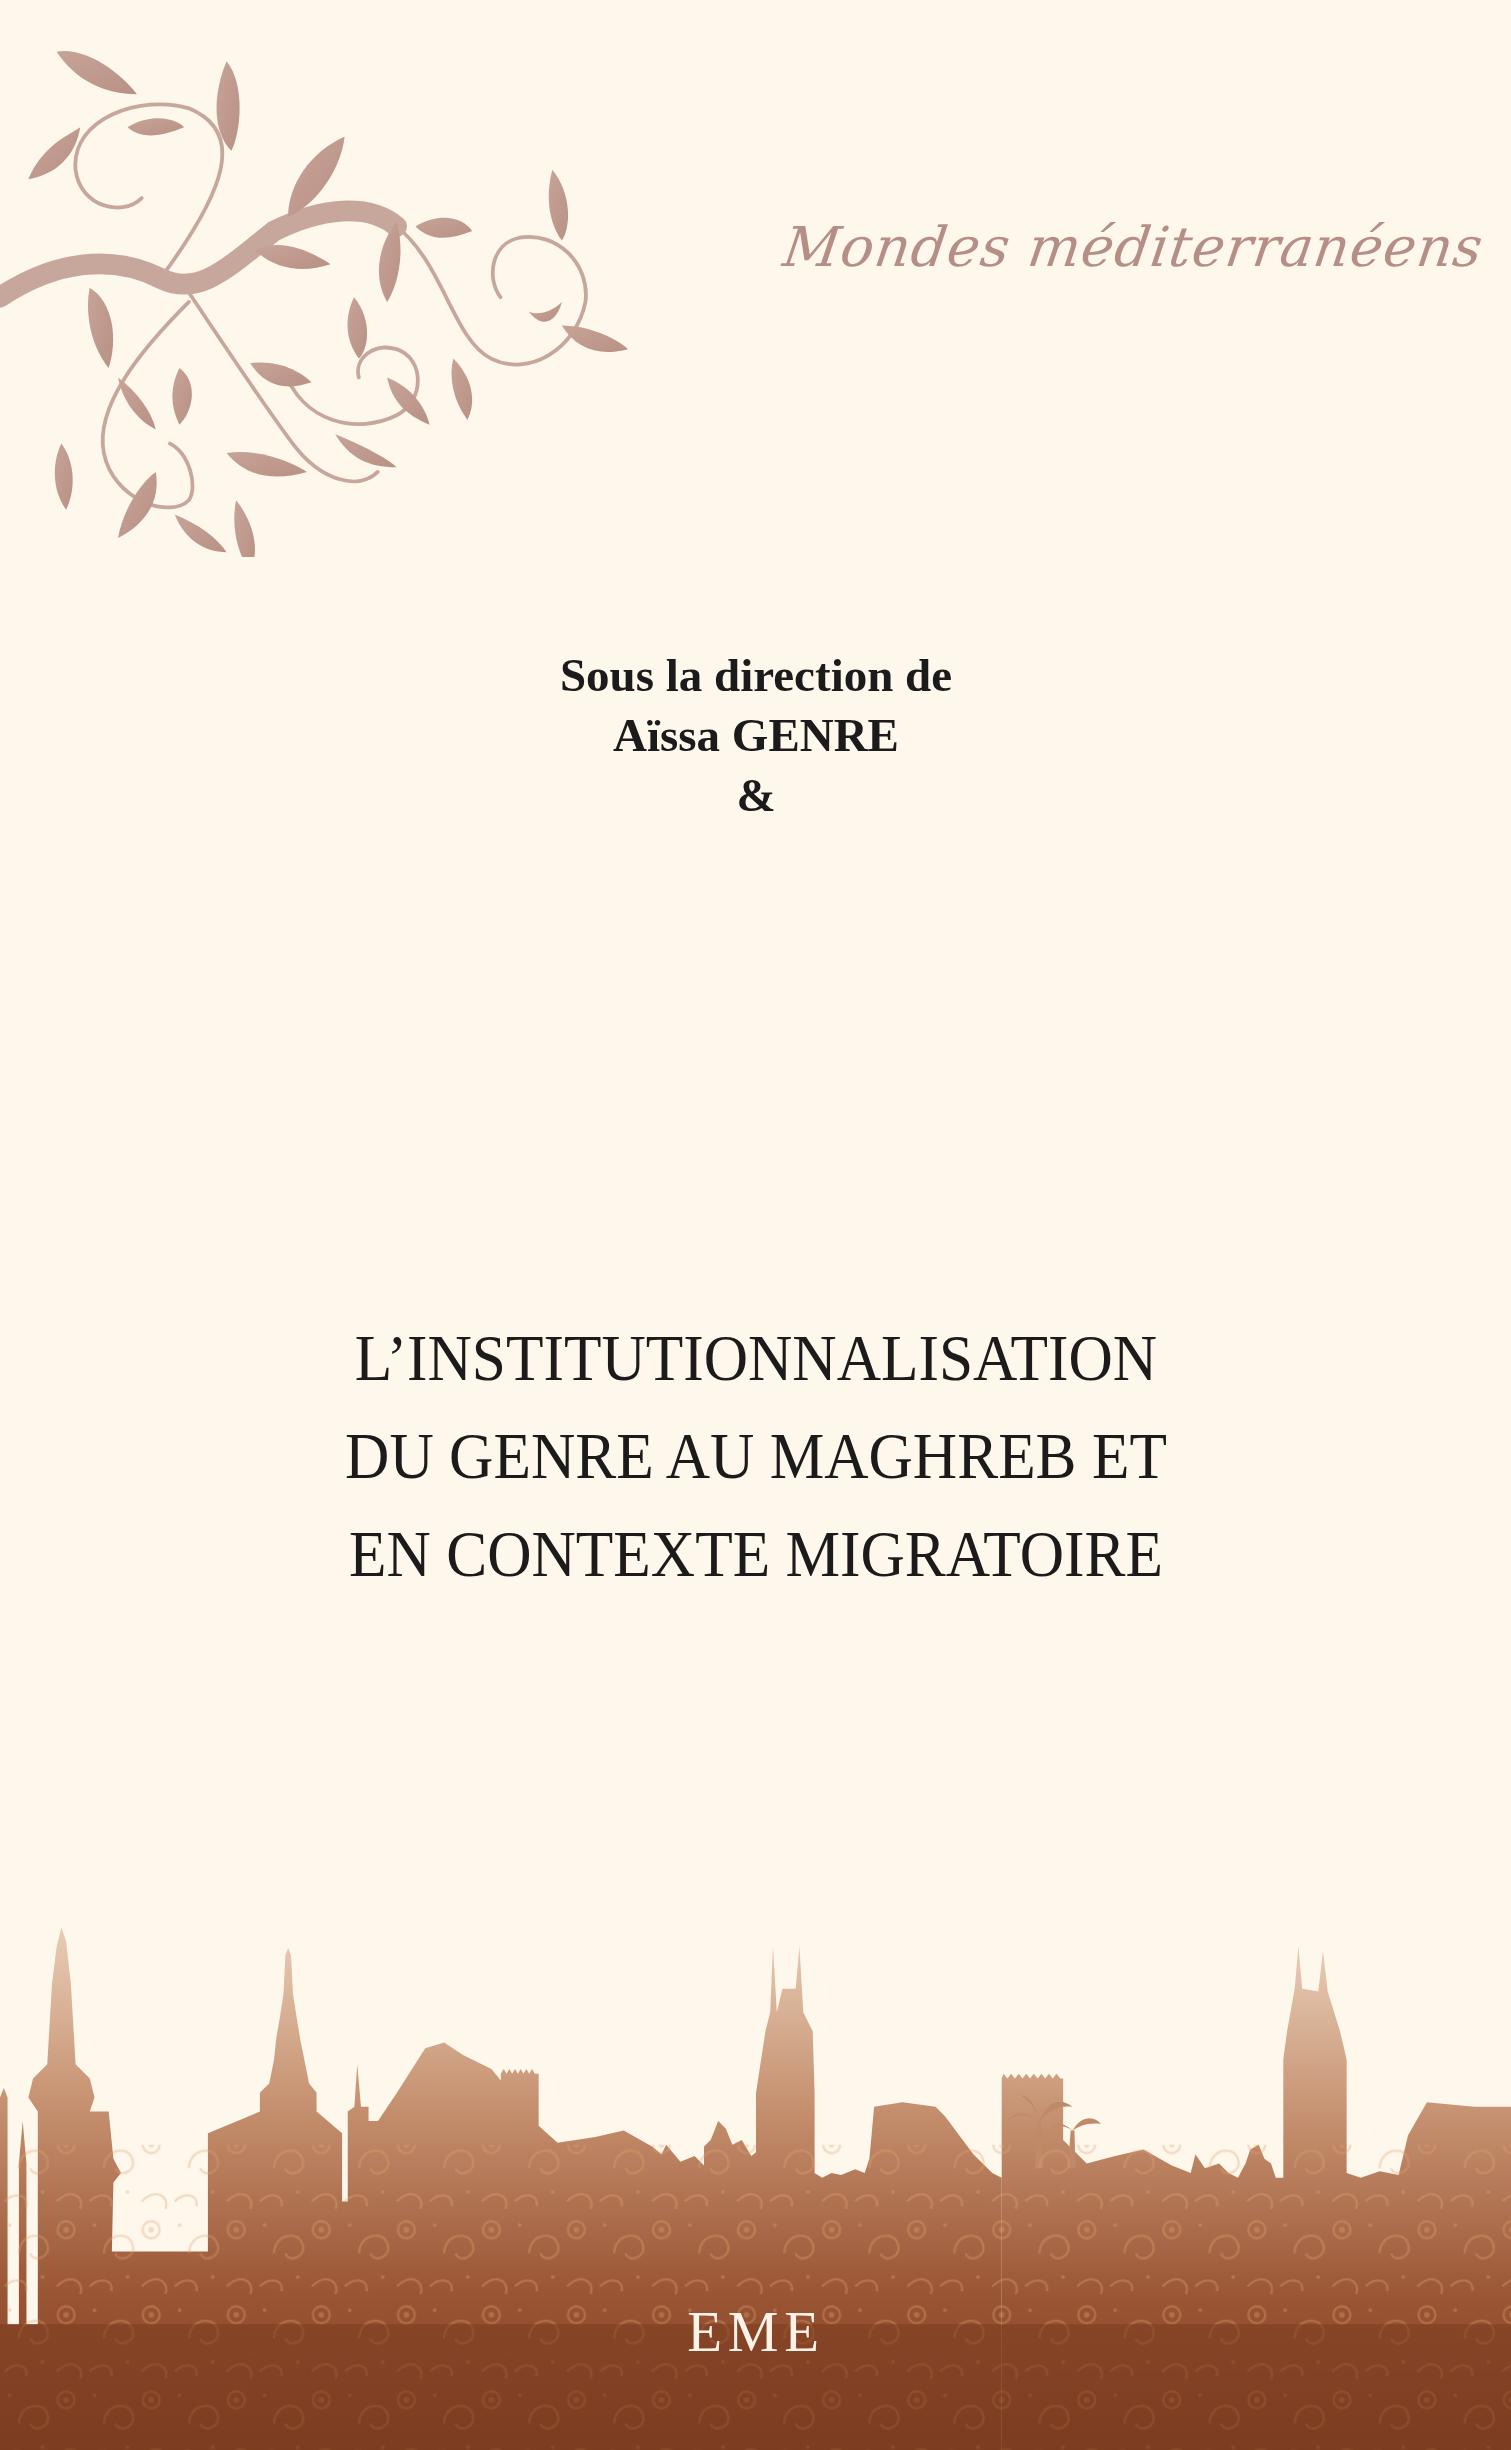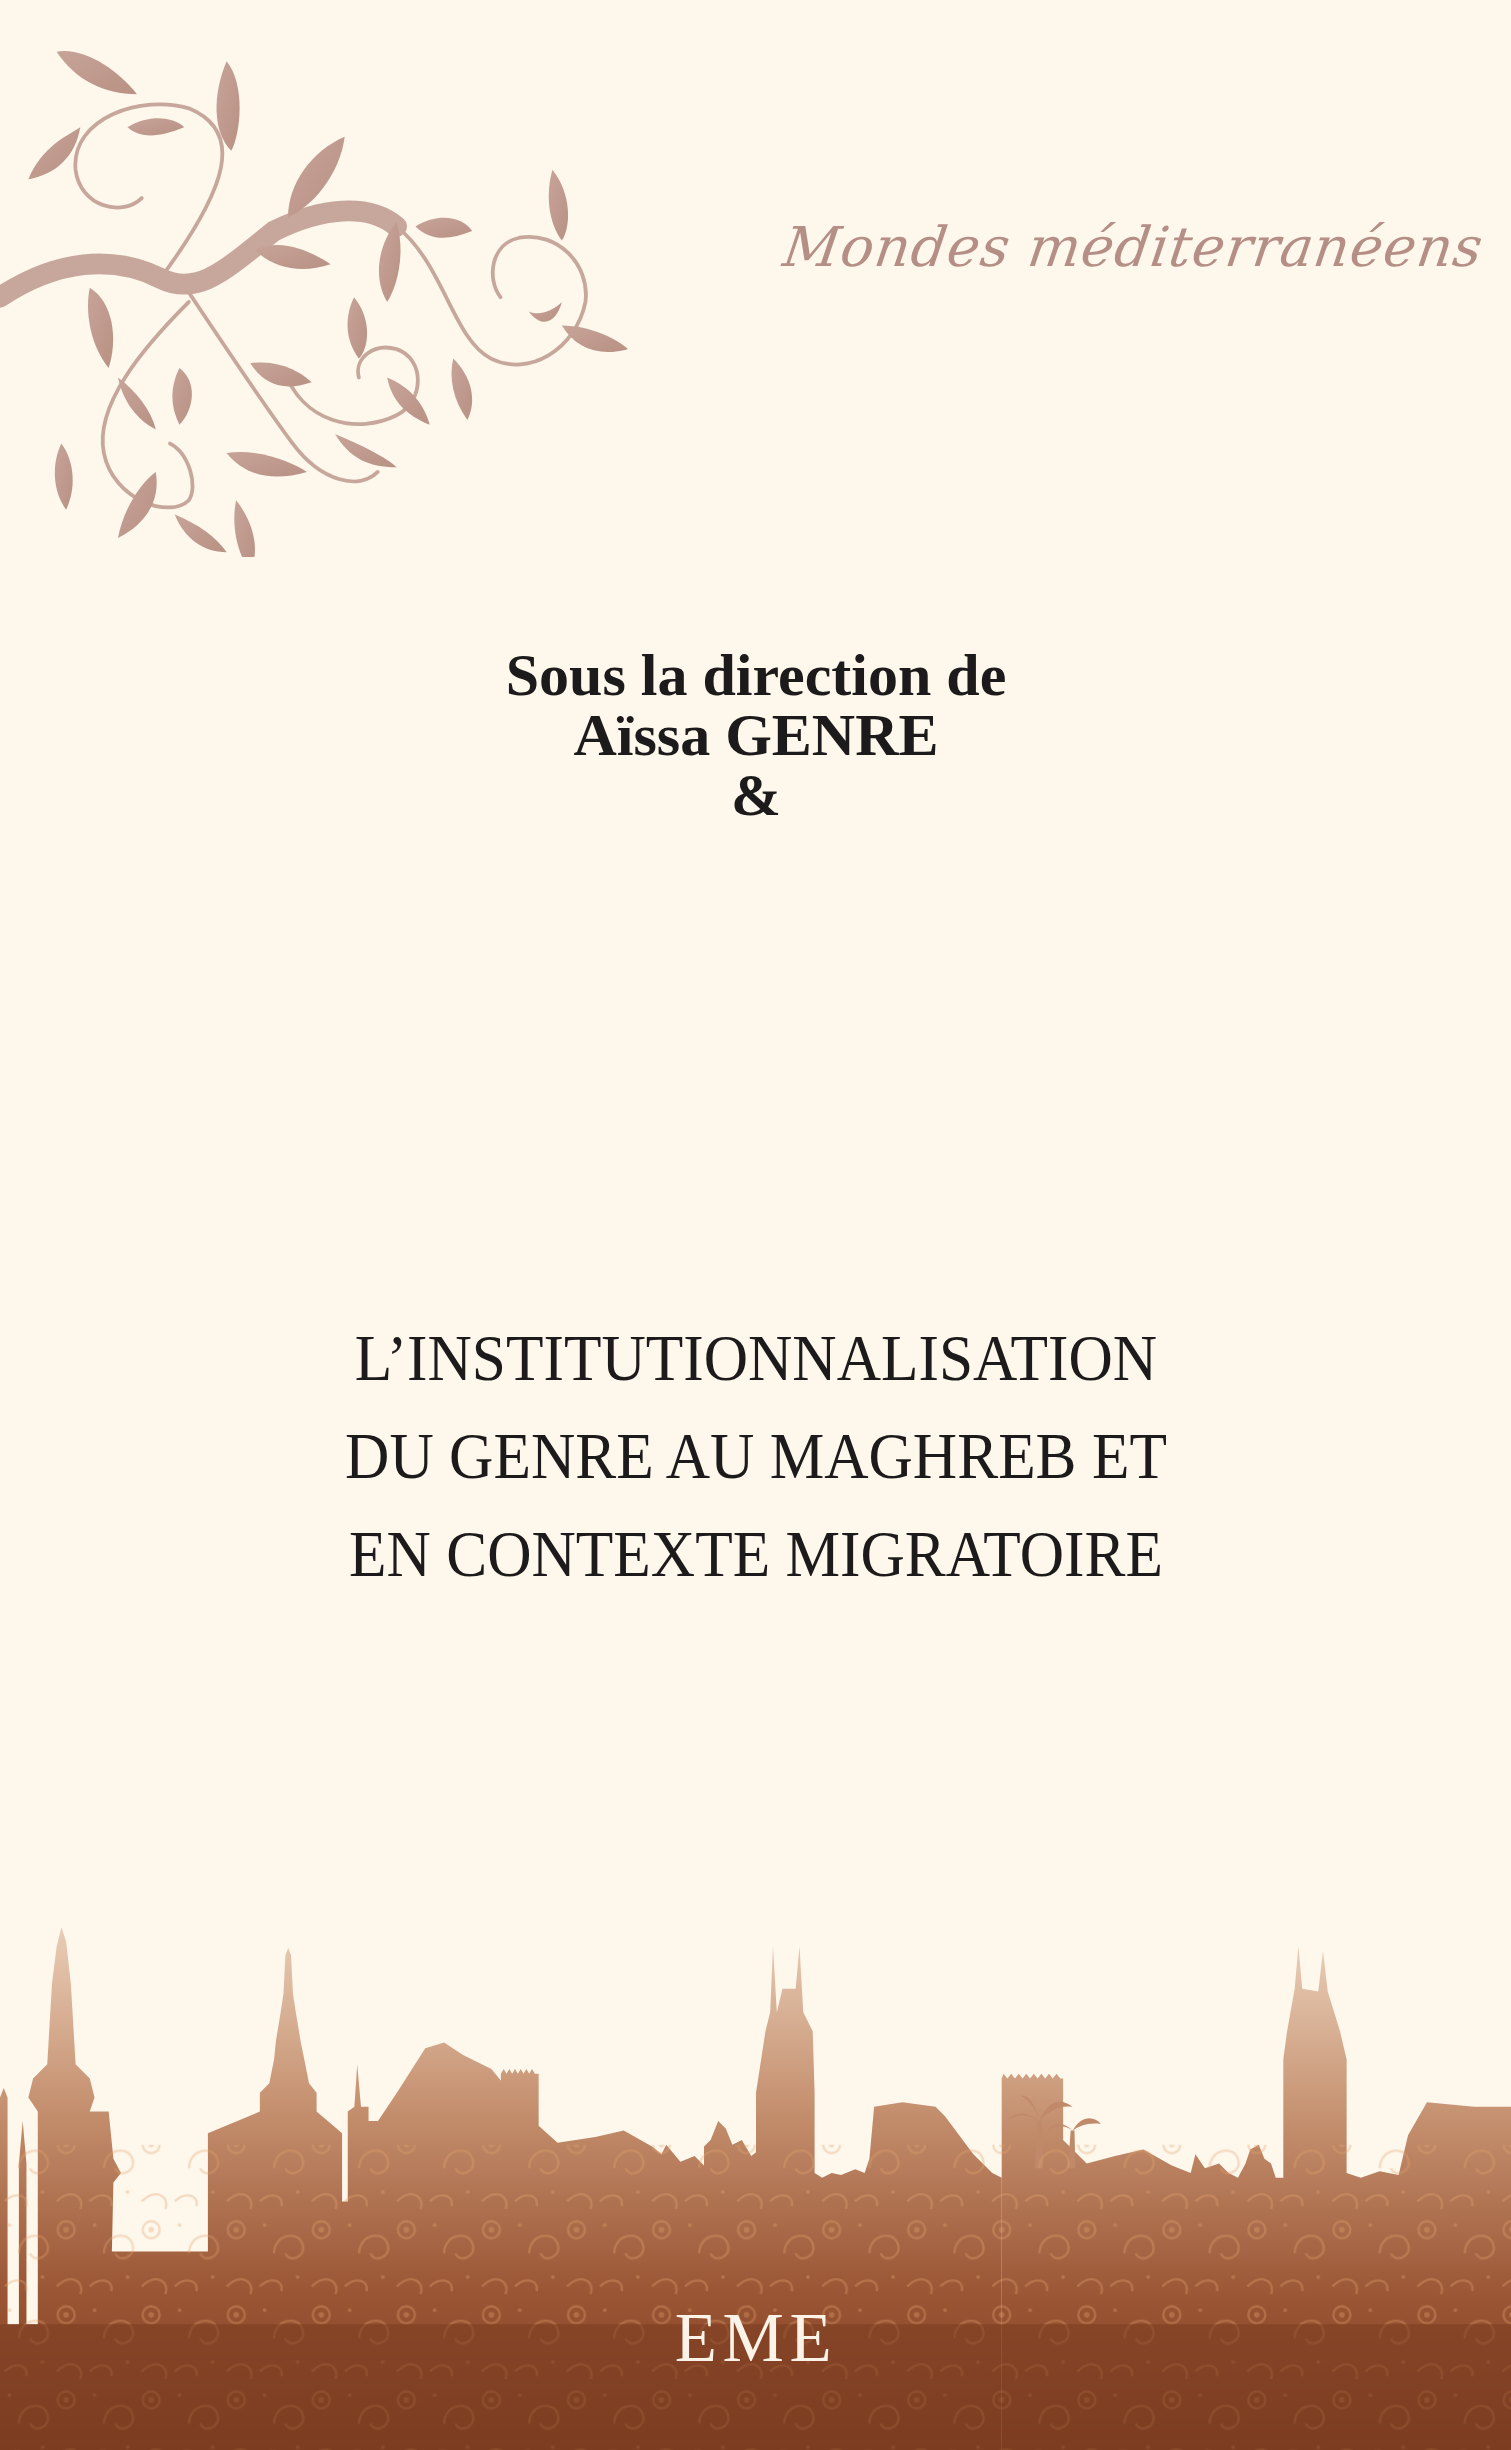--- a/index.html
+++ b/index.html
@@ -13,33 +13,33 @@
     .branch { position: absolute; left: 0; top: 28px; width: 661px; height: 529px; }
     .collection {
       position: absolute; left: 784px; top: 215px; width: 633px;
       font-family: "DejaVu Serif", serif; font-style: italic;
       font-size: 55px; color: #b58e86; letter-spacing: 0.9px;
       white-space: nowrap; transform: skewX(-8deg);
     }
     .editors {
       position: absolute; left: 0; right: 0; top: 645px;
       text-align: center; color: #1c1a1a; font-weight: bold;
-      font-size: 60px; line-height: 60px;
+      font-size: 47px; line-height: 60px;
     }
     .editors div { margin: 0; }
     .title {
       position: absolute; left: 0; right: 0; top: 1309px;
       text-align: center; color: #1c1a1a;
       font-size: 66px; line-height: 98px; letter-spacing: 0px;
       transform: scaleX(0.93);
     }
     .skyline { position: absolute; left: 0; top: 1880px; width: 1512px; height: 570px; }
     .publisher {
       position: absolute; left: 0; right: 0; top: 2299px;
-      text-align: center; color: #fbf3e8; font-size: 69px; letter-spacing: 5.7px;
+      text-align: center; color: #fbf3e8; font-size: 57px; letter-spacing: 5.7px;
     }
   </style>
 </head>
 <body>
 
 <div class="cover">
 
   <svg class="branch" viewBox="0 0 700 560">
     <defs>
       <linearGradient id="leafg" x1="0" y1="0" x2="1" y2="1">

